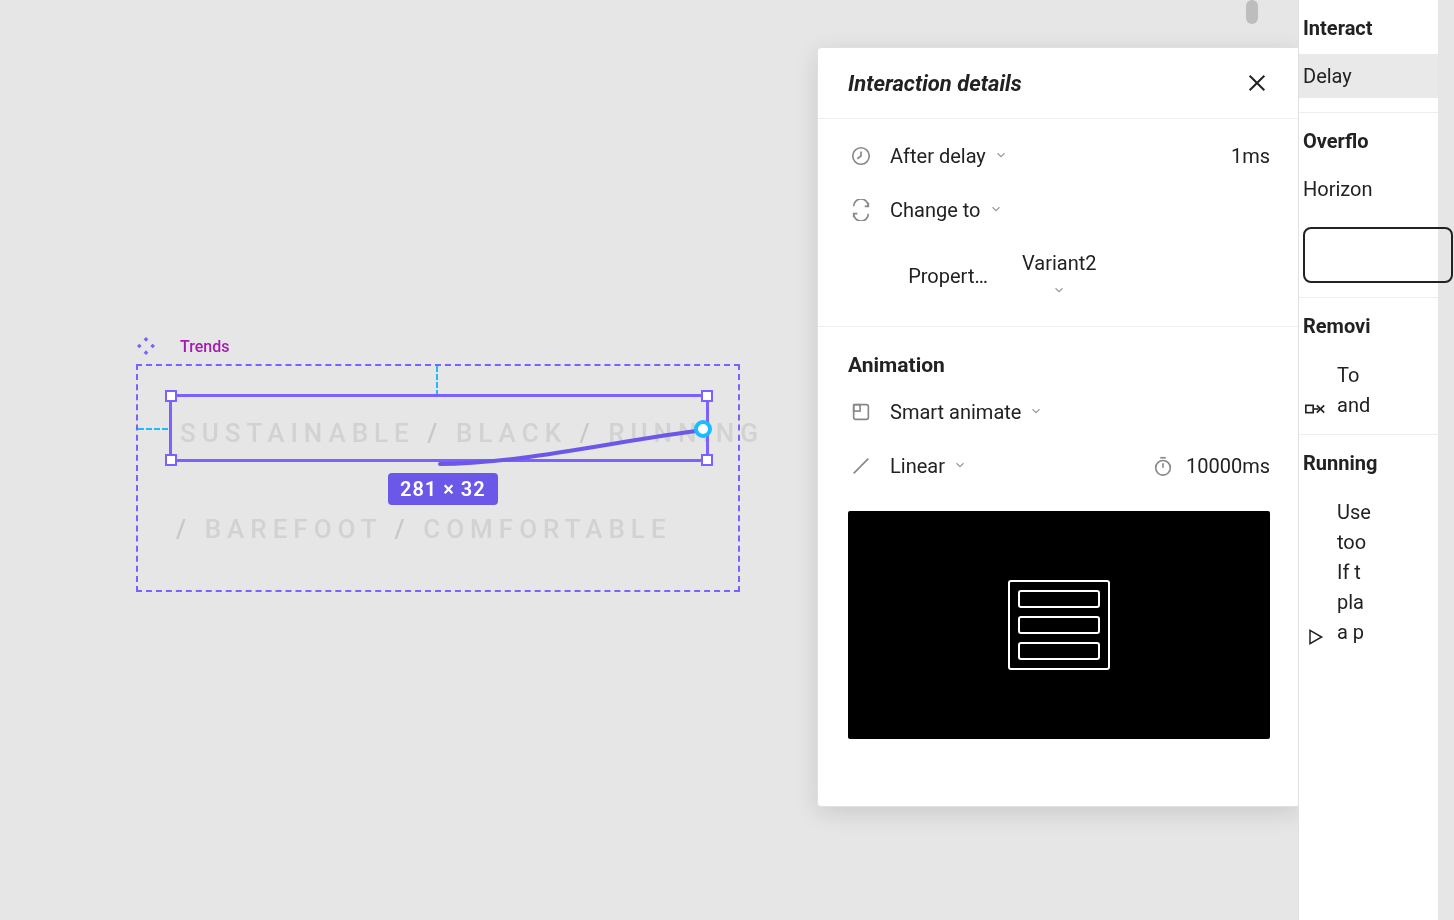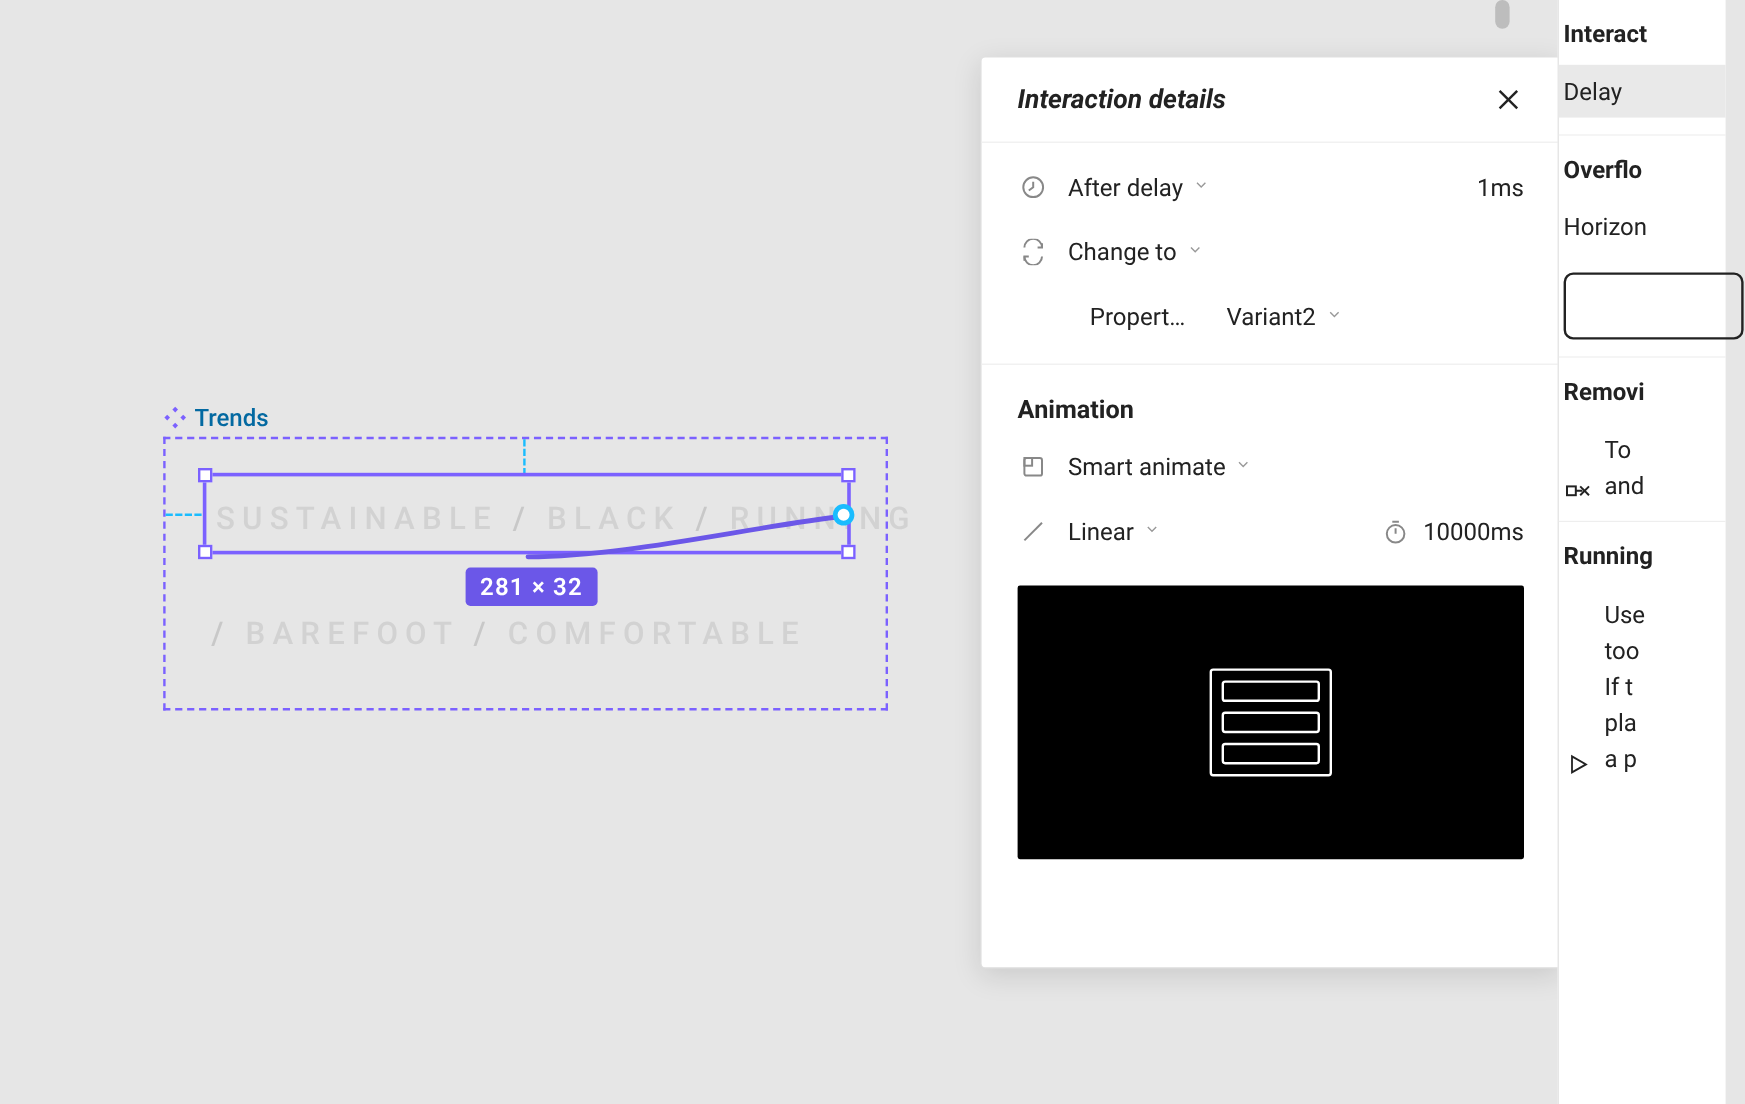--- a/index.html
+++ b/index.html
@@ -18,23 +18,23 @@
     position: absolute;
     left: 0; top: 0;
     width: 1240px; height: 920px;
   }
 
   .frame-label {
     position: absolute;
     left: 136px; top: 336px;
     display: flex;
     align-items: center;
-    gap: 6px;
-    color: #0369a1;
-    font-size: 20px;
+    gap: 24px;
+    color: #a21caf;
+    font-size: 16px;
     font-weight: 500;
   }
   .frame-label svg { width: 20px; height: 20px; }
 
   .frame-bounds {
     position: absolute;
     left: 136px; top: 364px;
     width: 604px; height: 228px;
     border: 2px dashed #7b61ff;
   }
@@ -170,21 +170,21 @@
     cursor: pointer;
     min-width: 180px;
   }
   .row .dropdown .chev { color: #888; font-size: 14px; }
   .row .value-right {
     margin-left: auto;
     color: #222;
   }
   .row.indent .icon { width: 26px; }
   .row.indent .label { min-width: 116px; white-space: nowrap; overflow: hidden; text-overflow: ellipsis; text-align: center;}
-  .row.indent .dropdown { min-width: auto; }
+  .row.indent .dropdown { min-width: auto; flex-direction: column; }
 
   .section-divider { height: 1px; background: #eee; margin: 12px 0 8px; }
   .section-title {
     font-size: 21px;
     font-weight: 700;
     padding: 18px 30px 8px;
   }
 
   .preview {
     margin: 18px 30px 0;

